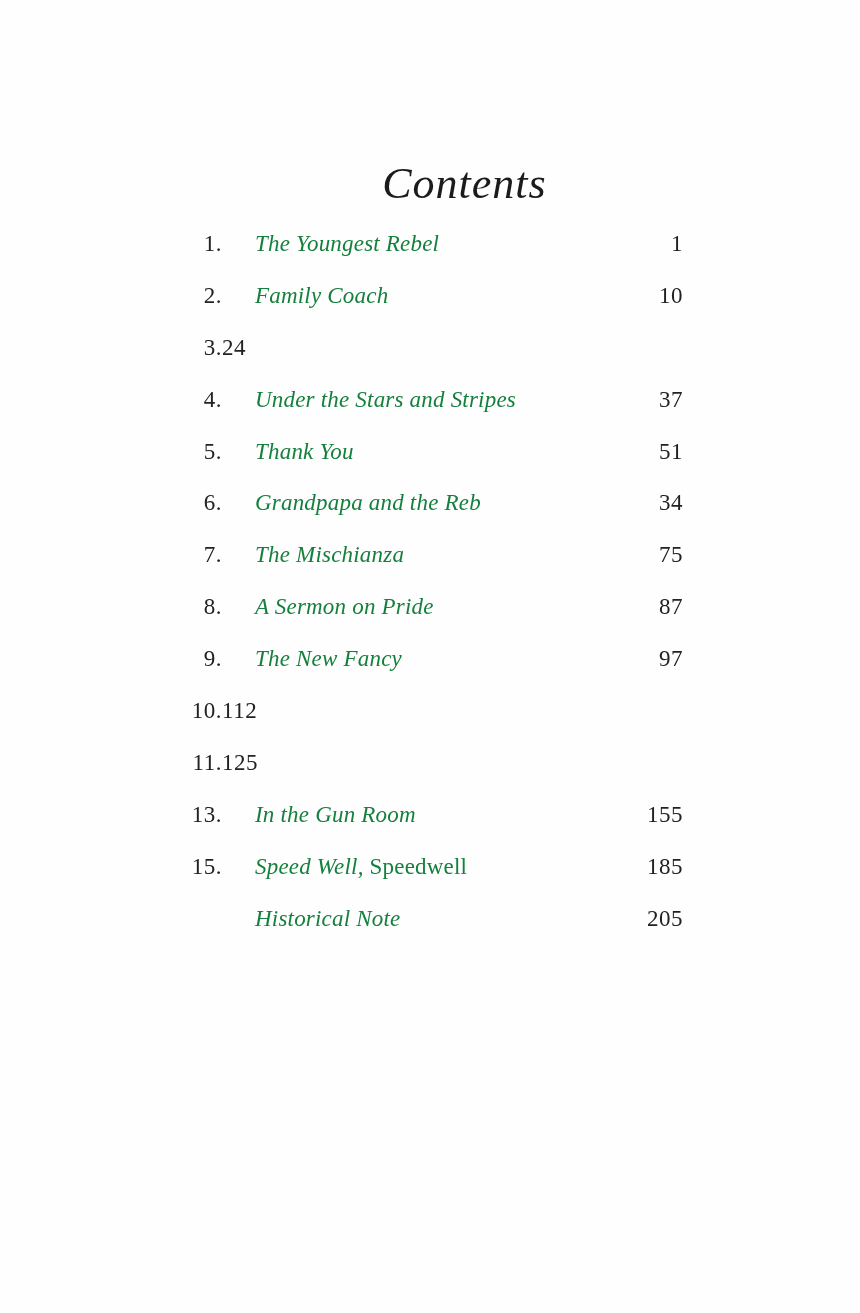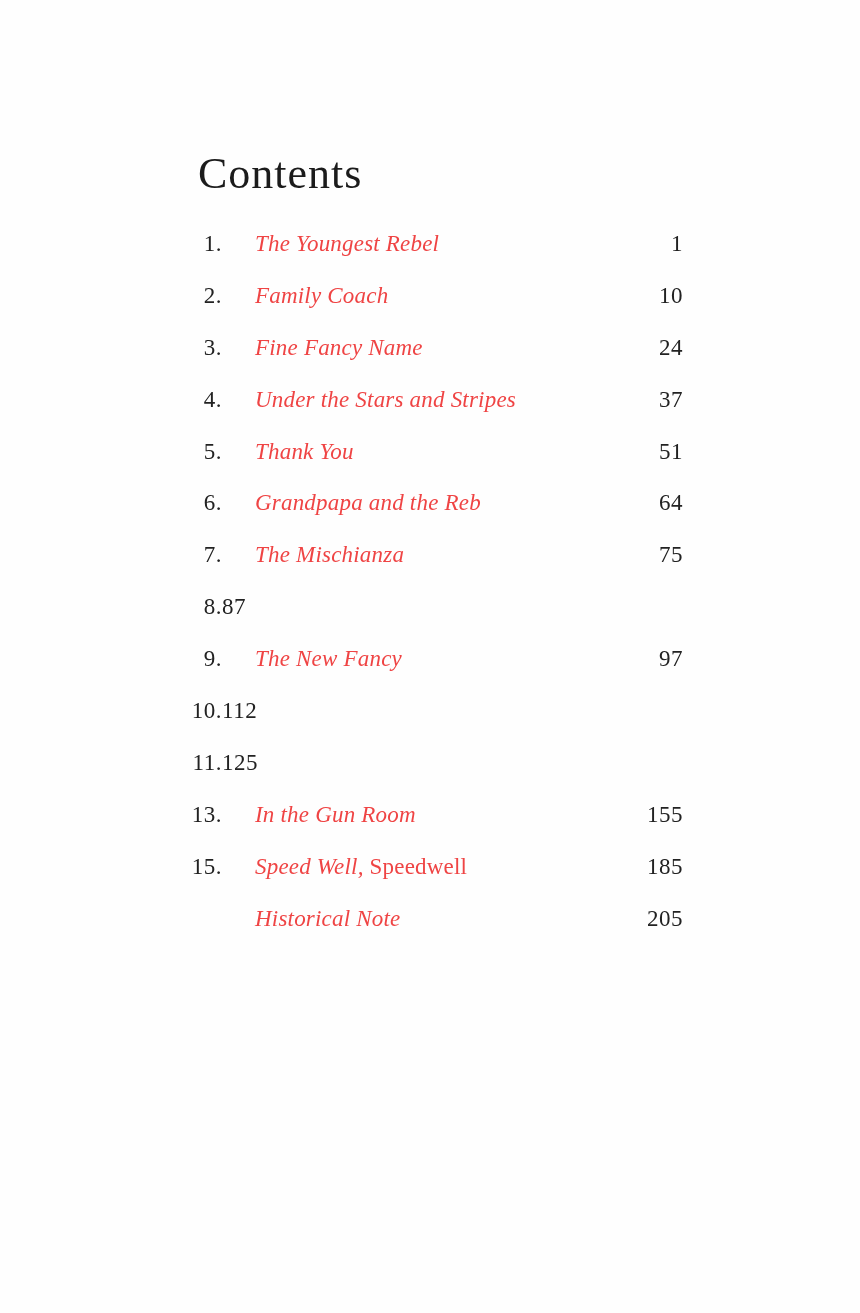--- a/index.html
+++ b/index.html
@@ -14,22 +14,24 @@
     background: #fefefe;
     color: #1e1e1e;
     font-family: "Liberation Serif", "DejaVu Serif", serif;
     overflow: hidden;
   }
   .title {
     position: absolute;
     top: 146px;
     left: 170px;
     width: 513px;
-    margin: 4px;
+    margin: 14px;
+    text-align: center;
     transform: translateX(24px);
+    font-style: italic;
     font-weight: normal;
     font-size: 44px;
     line-height: 1.1;
     letter-spacing: 1px;
     color: #1b1b1b;
   }
   .toc {
     position: absolute;
     top: 218px;
     left: 170px;
@@ -49,21 +51,21 @@
     font-style: normal;
     font-feature-settings: "onum" 1;
     letter-spacing: 0.5px;
     color: #222;
   }
   .chapter {
     flex: 1;
     margin-left: 33px;
     font-style: italic;
     letter-spacing: 0.2px;
-    color: #ef4444;
+    color: #15803d;
   }
   .chapter .t-roman {
     font-style: normal;
   }
   .pg {
     text-align: right;
     font-style: normal;
     font-feature-settings: "onum" 1;
     letter-spacing: 0.5px;
     color: #222;
@@ -83,50 +85,50 @@
   </div>
 
   <div class="row">
     <span class="num">2.</span>
     <span class="chapter"><span class="t-italic">Family Coach</span><span class="t-roman"></span></span>
     <span class="pg">10</span>
   </div>
 
   <div class="row">
     <span class="num">3.</span>
-    <span class="chapter"><span class="t-italic">Fine Fancy Name</span><span class="t-roman"></span></span>
     <span class="pg">24</span>
   </div>
 
   <div class="row">
     <span class="num">4.</span>
     <span class="chapter"><span class="t-italic">Under the Stars and Stripes</span><span class="t-roman"></span></span>
     <span class="pg">37</span>
   </div>
 
   <div class="row">
     <span class="num">5.</span>
     <span class="chapter"><span class="t-italic">Thank You</span><span class="t-roman"></span></span>
     <span class="pg">51</span>
   </div>
 
   <div class="row">
     <span class="num">6.</span>
     <span class="chapter"><span class="t-italic">Grandpapa and the Reb</span><span class="t-roman"></span></span>
-    <span class="pg">64</span>
+    <span class="pg">34</span>
   </div>
 
   <div class="row">
     <span class="num">7.</span>
     <span class="chapter"><span class="t-italic">The Mischianza</span><span class="t-roman"></span></span>
     <span class="pg">75</span>
   </div>
 
   <div class="row">
     <span class="num">8.</span>
+    <span class="chapter"><span class="t-italic">A Sermon on Pride</span><span class="t-roman"></span></span>
     <span class="pg">87</span>
   </div>
 
   <div class="row">
     <span class="num">9.</span>
     <span class="chapter"><span class="t-italic">The New Fancy</span><span class="t-roman"></span></span>
     <span class="pg">97</span>
   </div>
 
   <div class="row">

